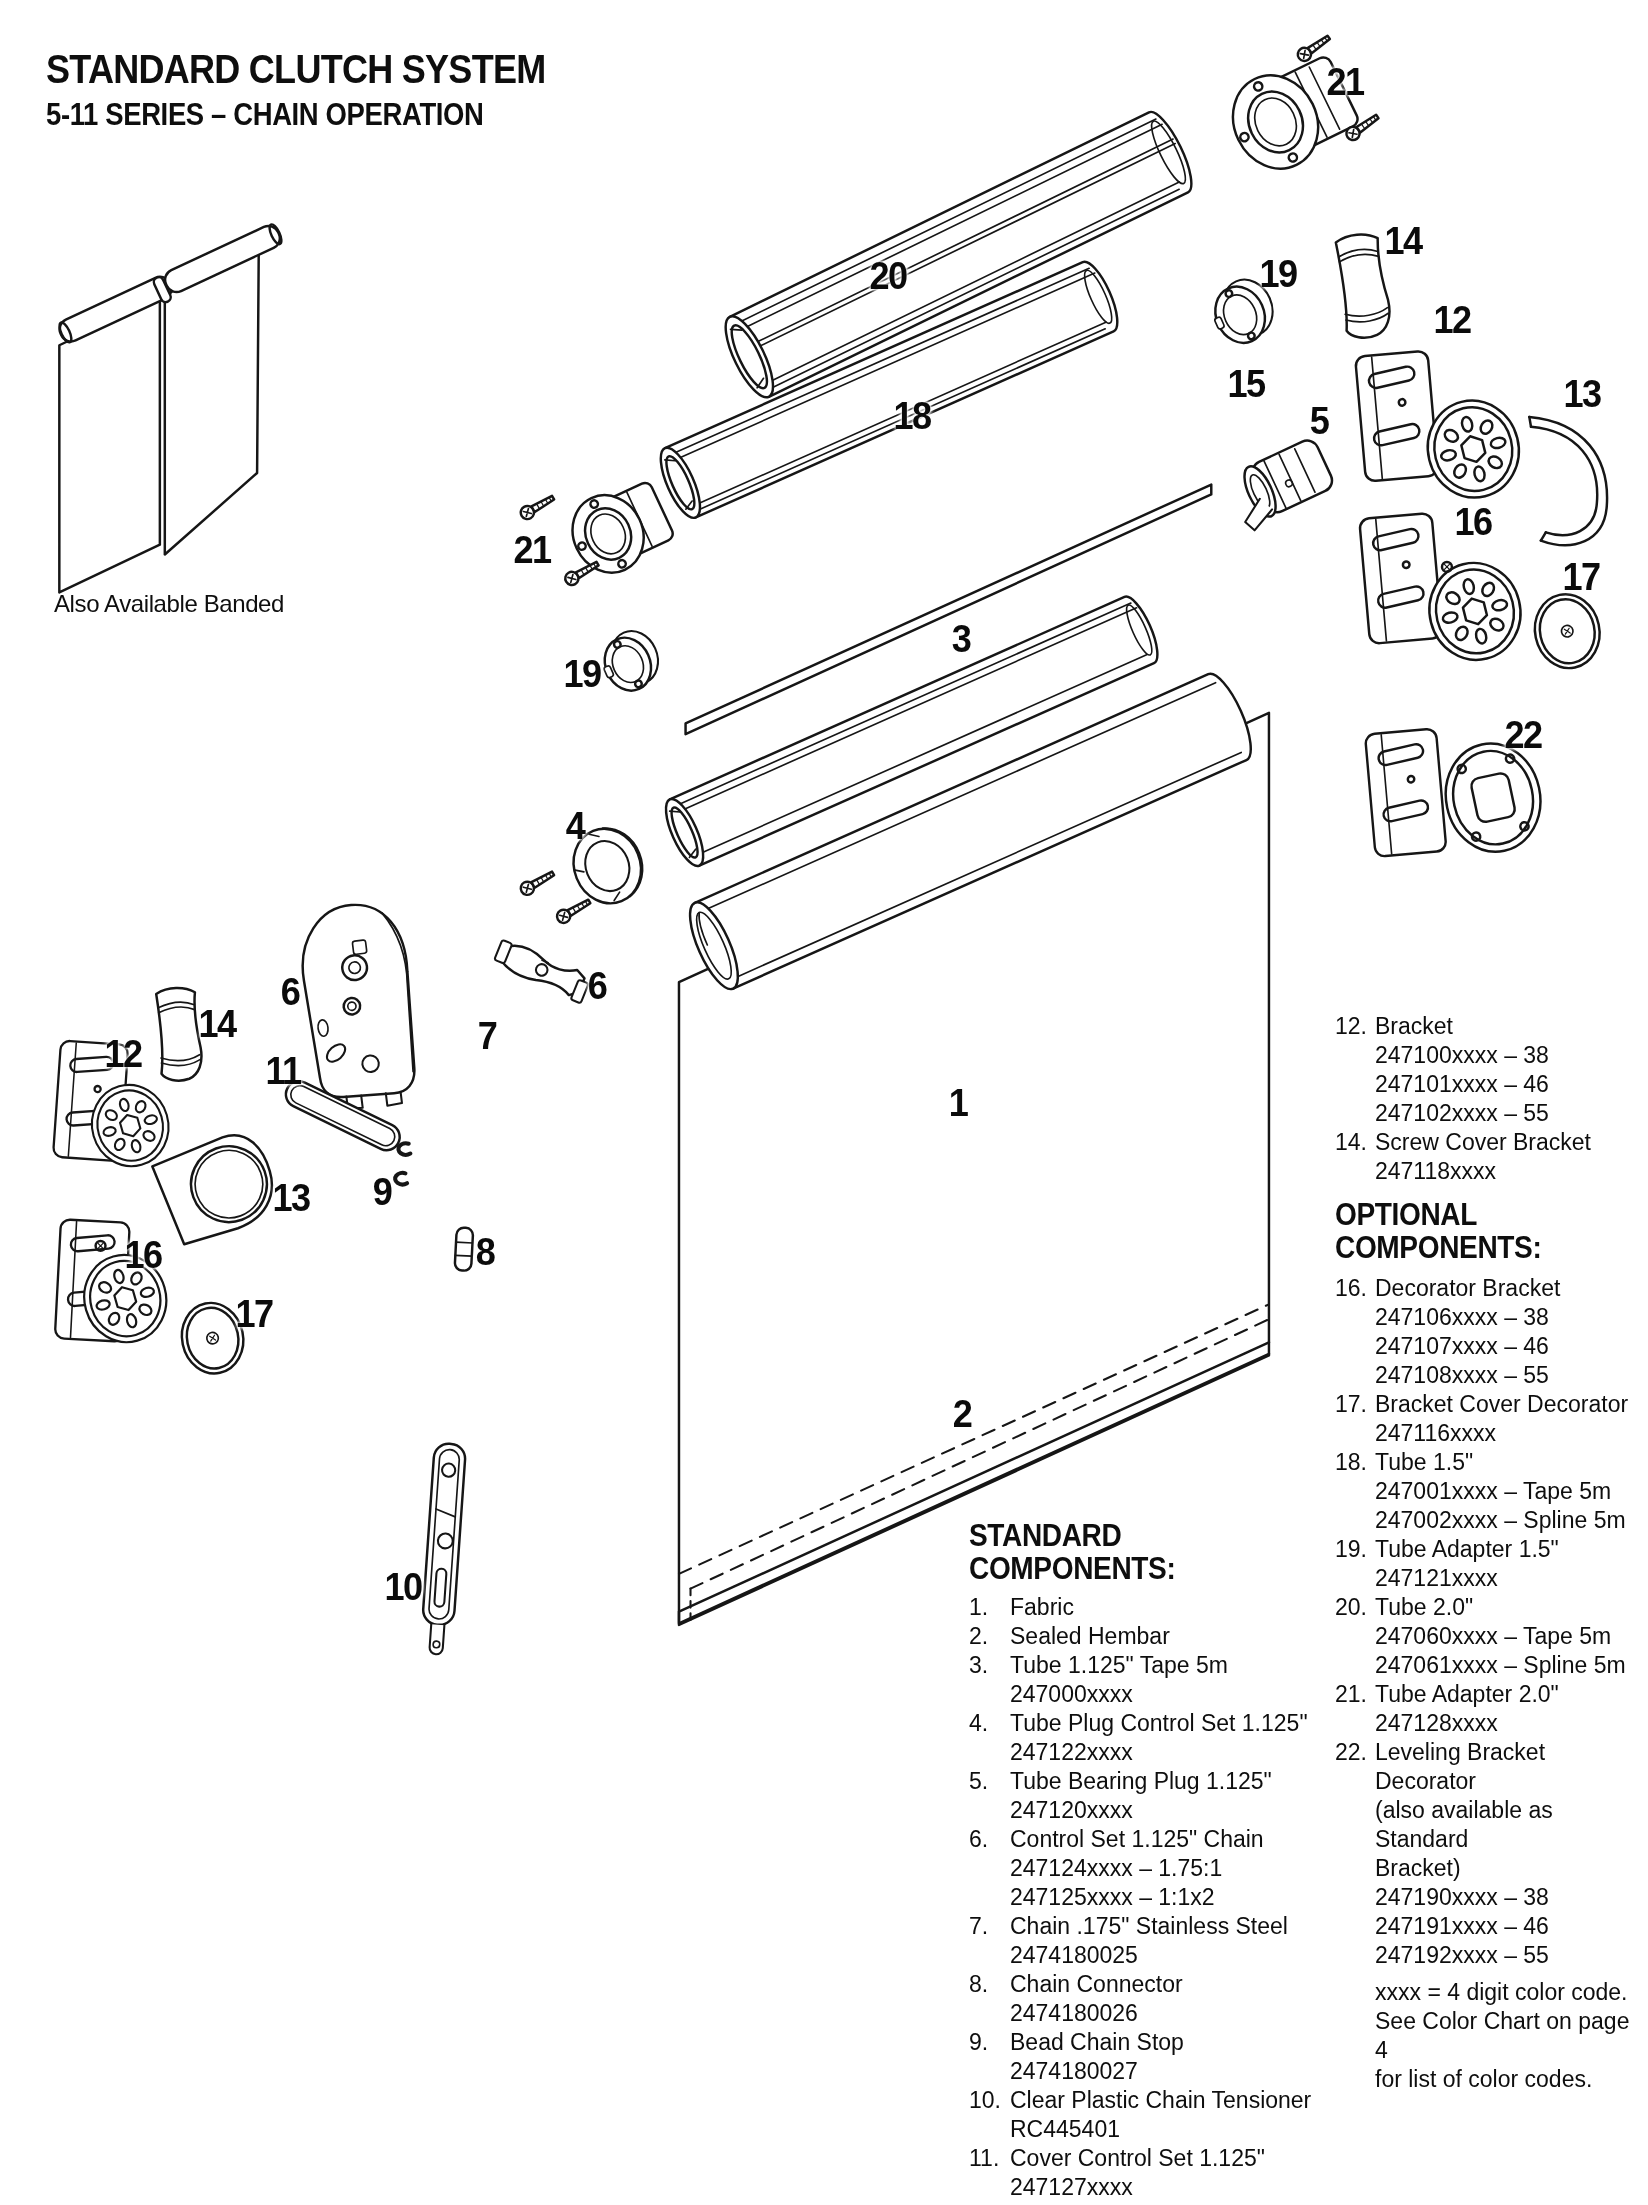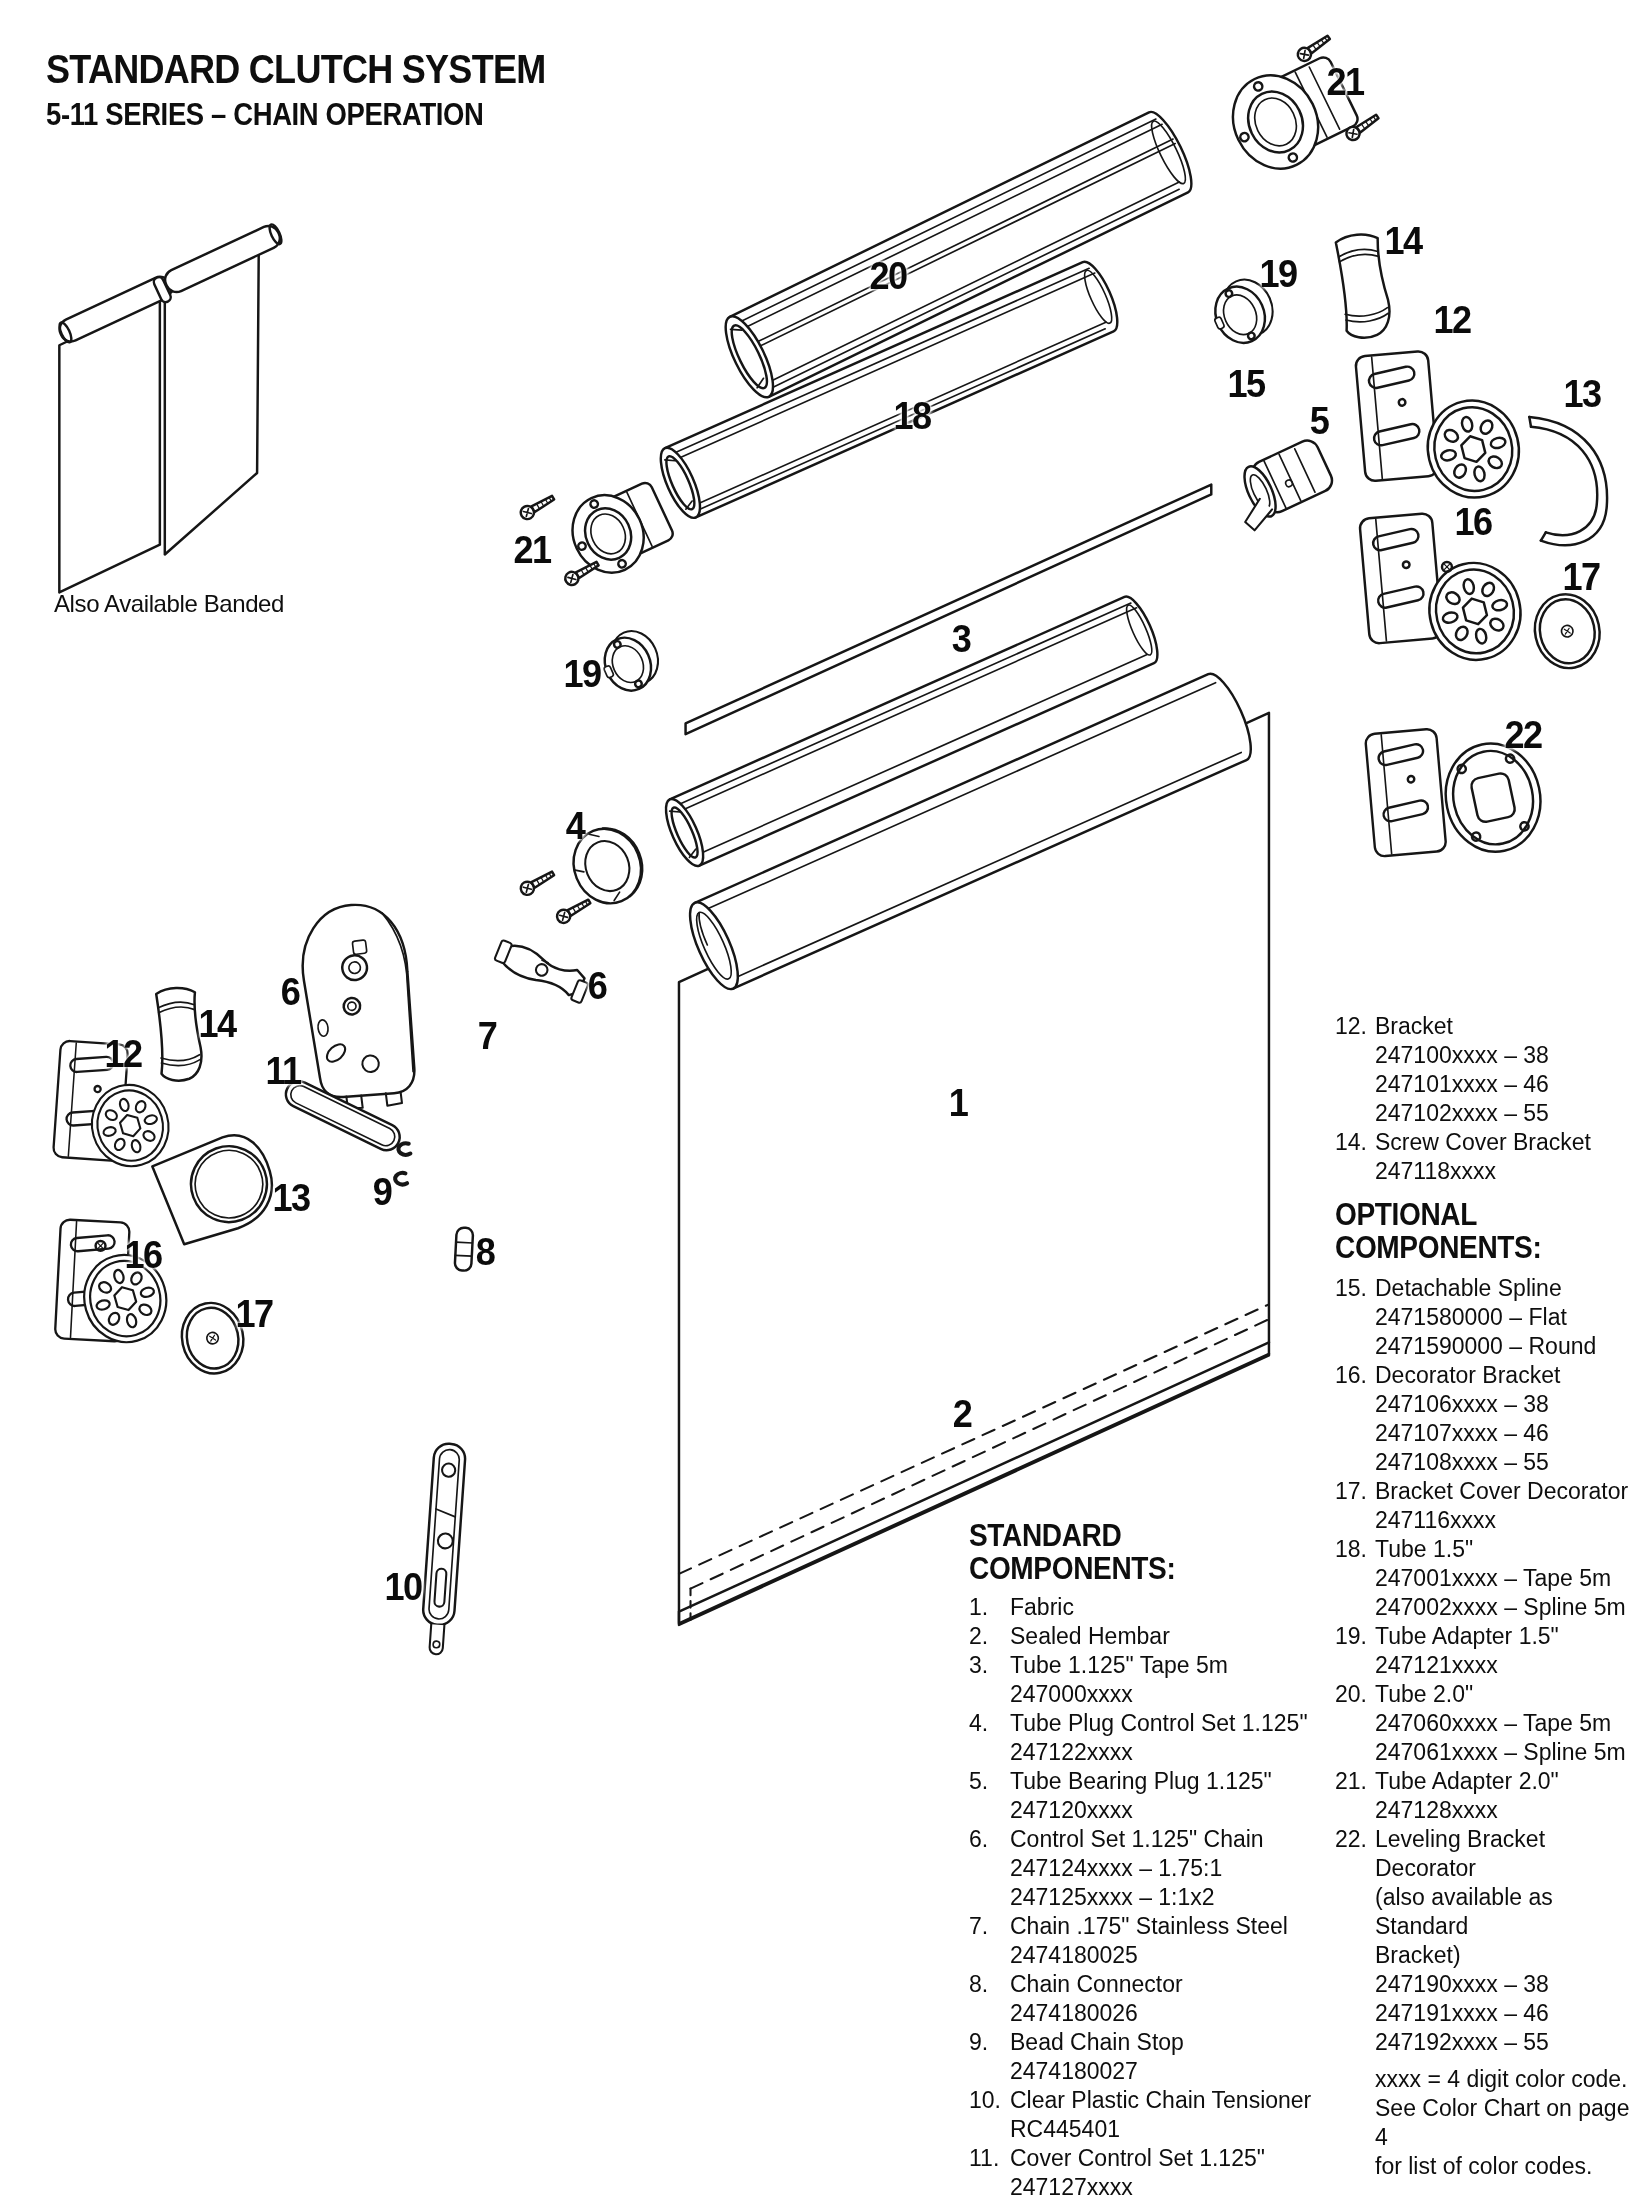--- a/index.html
+++ b/index.html
@@ -484,28 +484,20 @@
             <div>247118xxxx</div>
           </div>
         </div>
       </div>
     <h2 class="sect">
         <div>OPTIONAL</div>
         <div>COMPONENTS:</div>
       </h2>
     <div>
         <div class="pl-row">
-          <div class="pl-num">15.</div>
-          <div class="pl-body">
-            <div>Detachable Spline</div>
-            <div>2471580000 – Flat</div>
-            <div>2471590000 – Round</div>
-          </div>
-        </div>
-        <div class="pl-row">
           <div class="pl-num">16.</div>
           <div class="pl-body">
             <div>Decorator Bracket</div>
             <div>247106xxxx – 38</div>
             <div>247107xxxx – 46</div>
             <div>247108xxxx – 55</div>
           </div>
         </div>
         <div class="pl-row">
           <div class="pl-num">17.</div>

